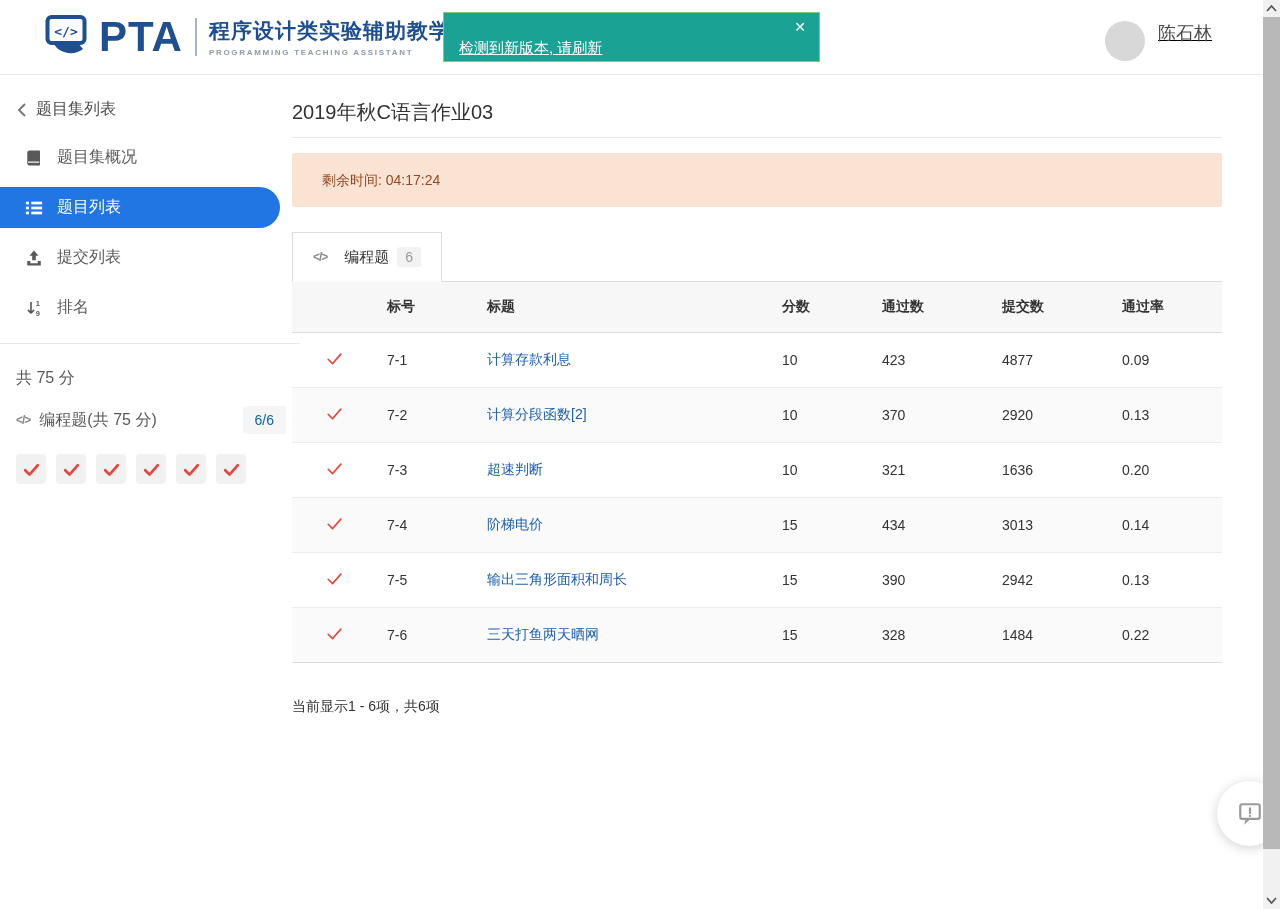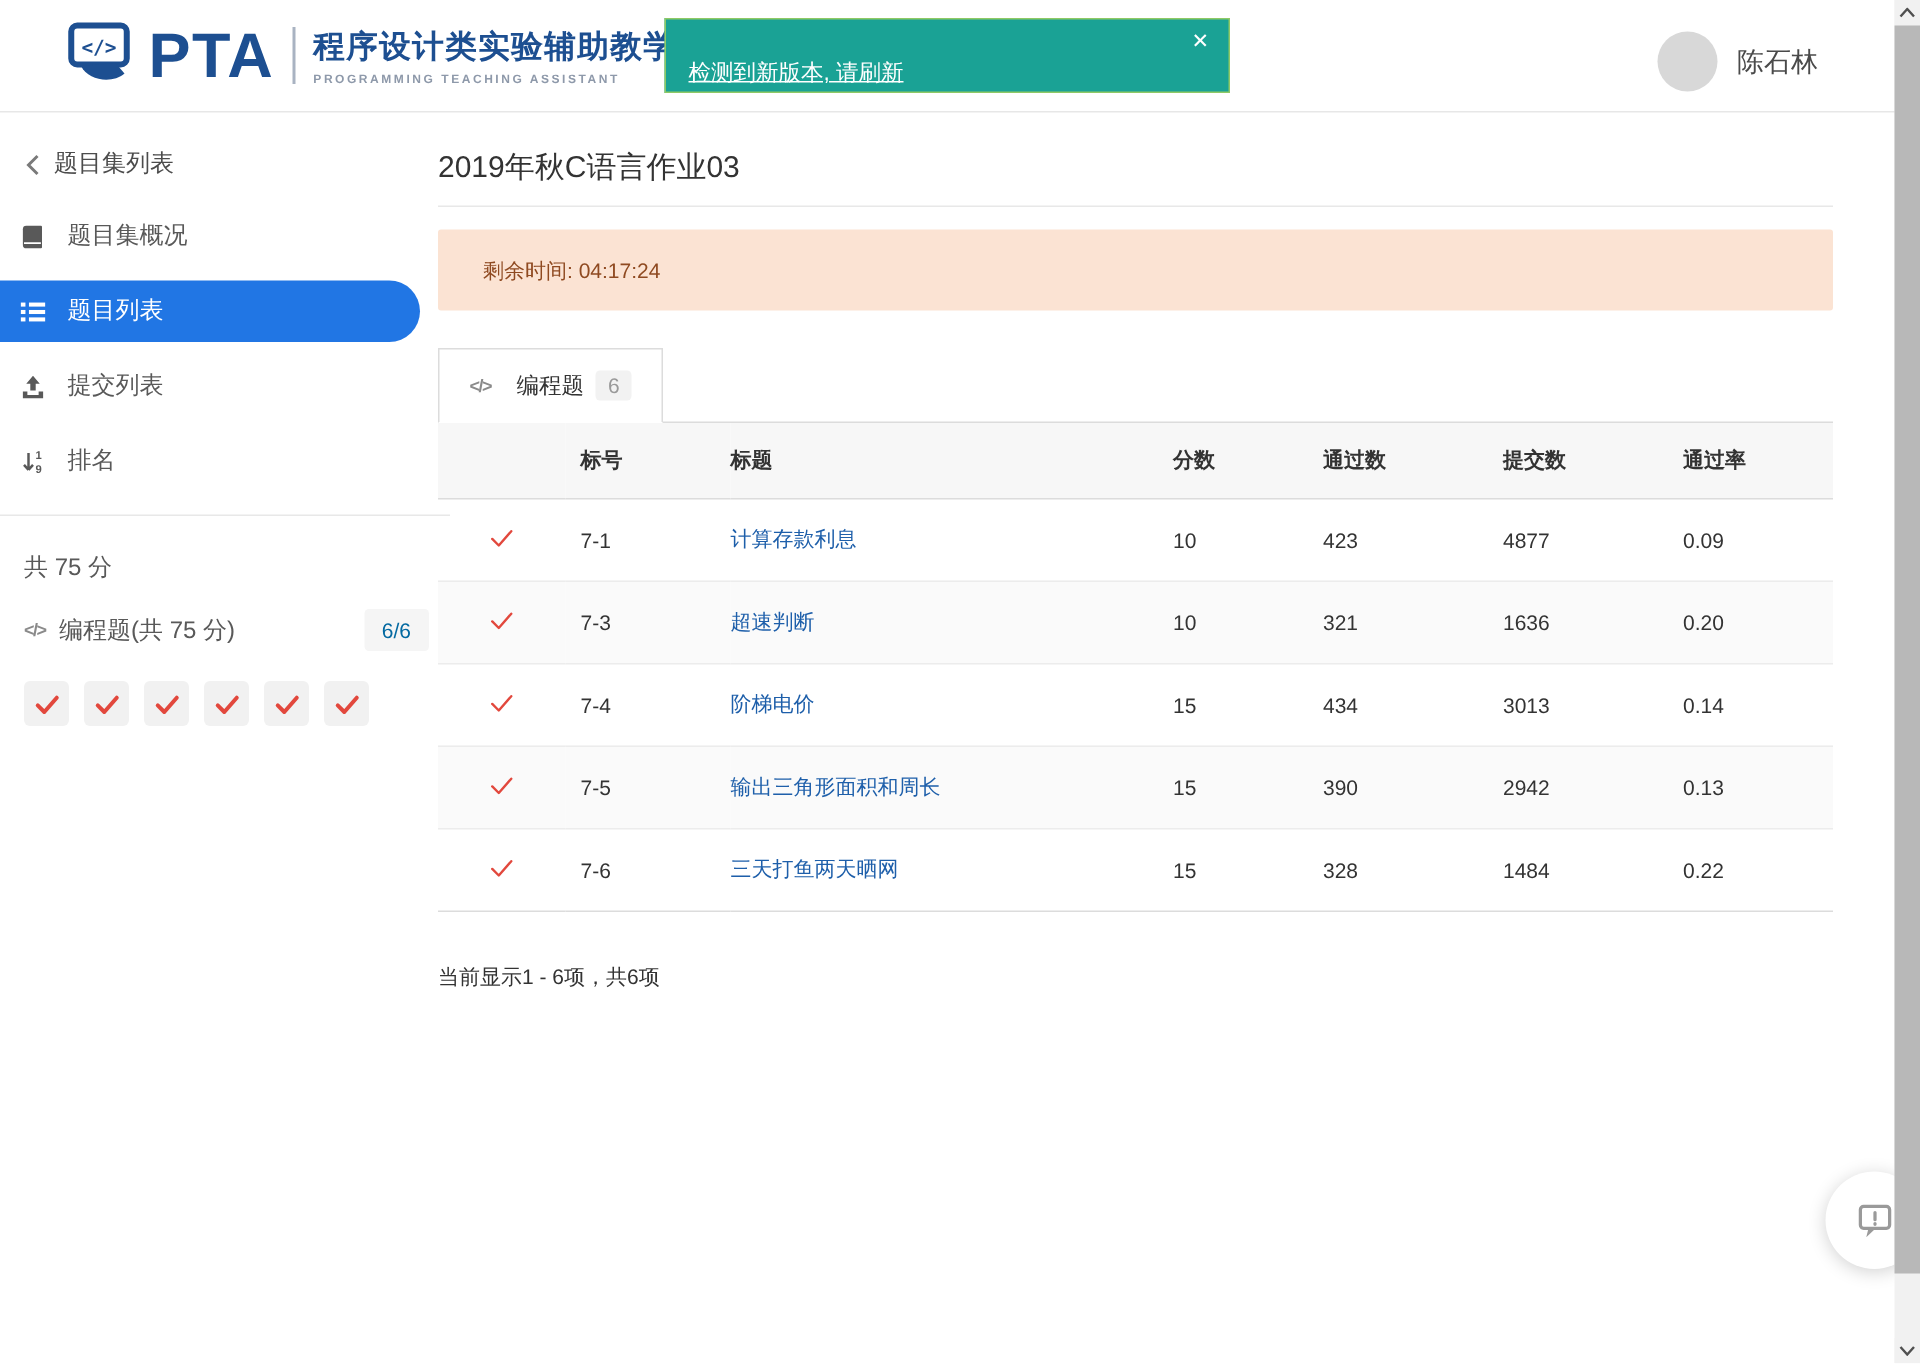--- a/index.html
+++ b/index.html
@@ -15,29 +15,29 @@
     letter-spacing:1px; line-height:1; }
   .logo-sep { width:2px; height:38px; background:#a9b3c2; margin:0 12px; }
   .logo-cn { font-size:21px; font-weight:bold; color:var(--brand-navy,#1d4f91); letter-spacing:1px; white-space:nowrap; }
   .logo-en { font-size:8px; color:#8e99aa; letter-spacing:1.7px; margin-top:3px; white-space:nowrap; font-weight:bold; }
 
   .toast { position:absolute; left:443px; top:12px; width:377px; height:50px;
     background:var(--toast-teal,#1aa295); border:1px solid #8fc965; color:#fff; z-index:12; }
   .toast-msg { position:absolute; left:15px; top:26px; font-size:15px;text-decoration:underline; }
   .toast-close { position:absolute; right:13px; top:7px; font-size:14px; font-weight:bold; cursor:pointer; line-height:1; }
 
-  .user { position:absolute; right:68px; top:21px; display:flex; align-items:center; gap:13px; cursor:pointer; }
+  .user { position:absolute; right:68px; top:21px; display:flex; gap:13px; cursor:pointer;text-decoration:underline; }
   .avatar { width:40px; height:40px; border-radius:50%; background:#d8d8d8; }
   .username { font-size:18px; color:#4a4a4a; }
 
   
   .sidebar { position:absolute; left:0; top:75px; width:300px; height:834px; background:#fff; }
   .back-link { display:flex; align-items:center; margin:24px 0 0 16px; font-size:16px; color:#4c4c4c; gap:9px; cursor:pointer; }
   .nav { margin-top:17px; }
-  .nav-item { display:flex; align-items:center; height:41px; margin-bottom:9px; padding-left:12px;
+  .nav-item { display:flex; align-items:center; height:41px; margin-bottom:9px; padding-left:24px;
     font-size:16px; color:#595959; gap:13px; cursor:pointer;text-align:center; }
   .nav-item.active { background:var(--accent-blue,#2176e4); color:#fff; width:280px;
     border-radius:0 20.5px 20.5px 0; font-weight:normal; }
   .nav-icon { width:20px; height:20px; display:flex; align-items:center; justify-content:center; flex:none; }
   .side-divider { height:1px; background:#e8e8e8; margin-top:15px; }
   .side-total { margin:24px 0 0 16px; font-size:16px; color:#595959; }
   .side-section { display:flex; align-items:center; margin:17px 14px 0 16px; font-size:16px; color:#595959; }
   .code-ic { color:#8a8a8a; font-size:12px; font-weight:bold; margin-right:9px; letter-spacing:-1px; }
   .progress-badge { margin-left:auto; background:#f5f5f5; color:#0369a1; padding:6px 12px; border-radius:3px; font-size:14px; }
   .solved-checks { display:flex; gap:10px; margin:20px 0 0 16px; }
@@ -255,20 +255,31 @@
             <td class="c-title"><a class="plink">计算存款利息</a></td>
             <td>10</td>
             <td>423</td>
             <td>4877</td>
             <td>0.09</td>
           </tr>
           <tr>
             <td class="c-check"><span><svg width="19" height="19" viewBox="0 0 24 24">
                   <path d="M4 13 l5.5 5.5 L20 6.5" fill="none" stroke="#e2483d" stroke-width="2" stroke-linecap="round" stroke-linejoin="round"></path>
                 </svg></span></td>
+            <td class="c-id">7-2</td>
+            <td class="c-title"><a class="plink">计算分段函数[2]</a></td>
+            <td>10</td>
+            <td>370</td>
+            <td>2920</td>
+            <td>0.13</td>
+          </tr>
+          <tr>
+            <td class="c-check"><span><svg width="19" height="19" viewBox="0 0 24 24">
+                  <path d="M4 13 l5.5 5.5 L20 6.5" fill="none" stroke="#e2483d" stroke-width="2" stroke-linecap="round" stroke-linejoin="round"></path>
+                </svg></span></td>
             <td class="c-id">7-3</td>
             <td class="c-title"><a class="plink">超速判断</a></td>
             <td>10</td>
             <td>321</td>
             <td>1636</td>
             <td>0.20</td>
           </tr>
           <tr>
             <td class="c-check"><span><svg width="19" height="19" viewBox="0 0 24 24">
                   <path d="M4 13 l5.5 5.5 L20 6.5" fill="none" stroke="#e2483d" stroke-width="2" stroke-linecap="round" stroke-linejoin="round"></path>

